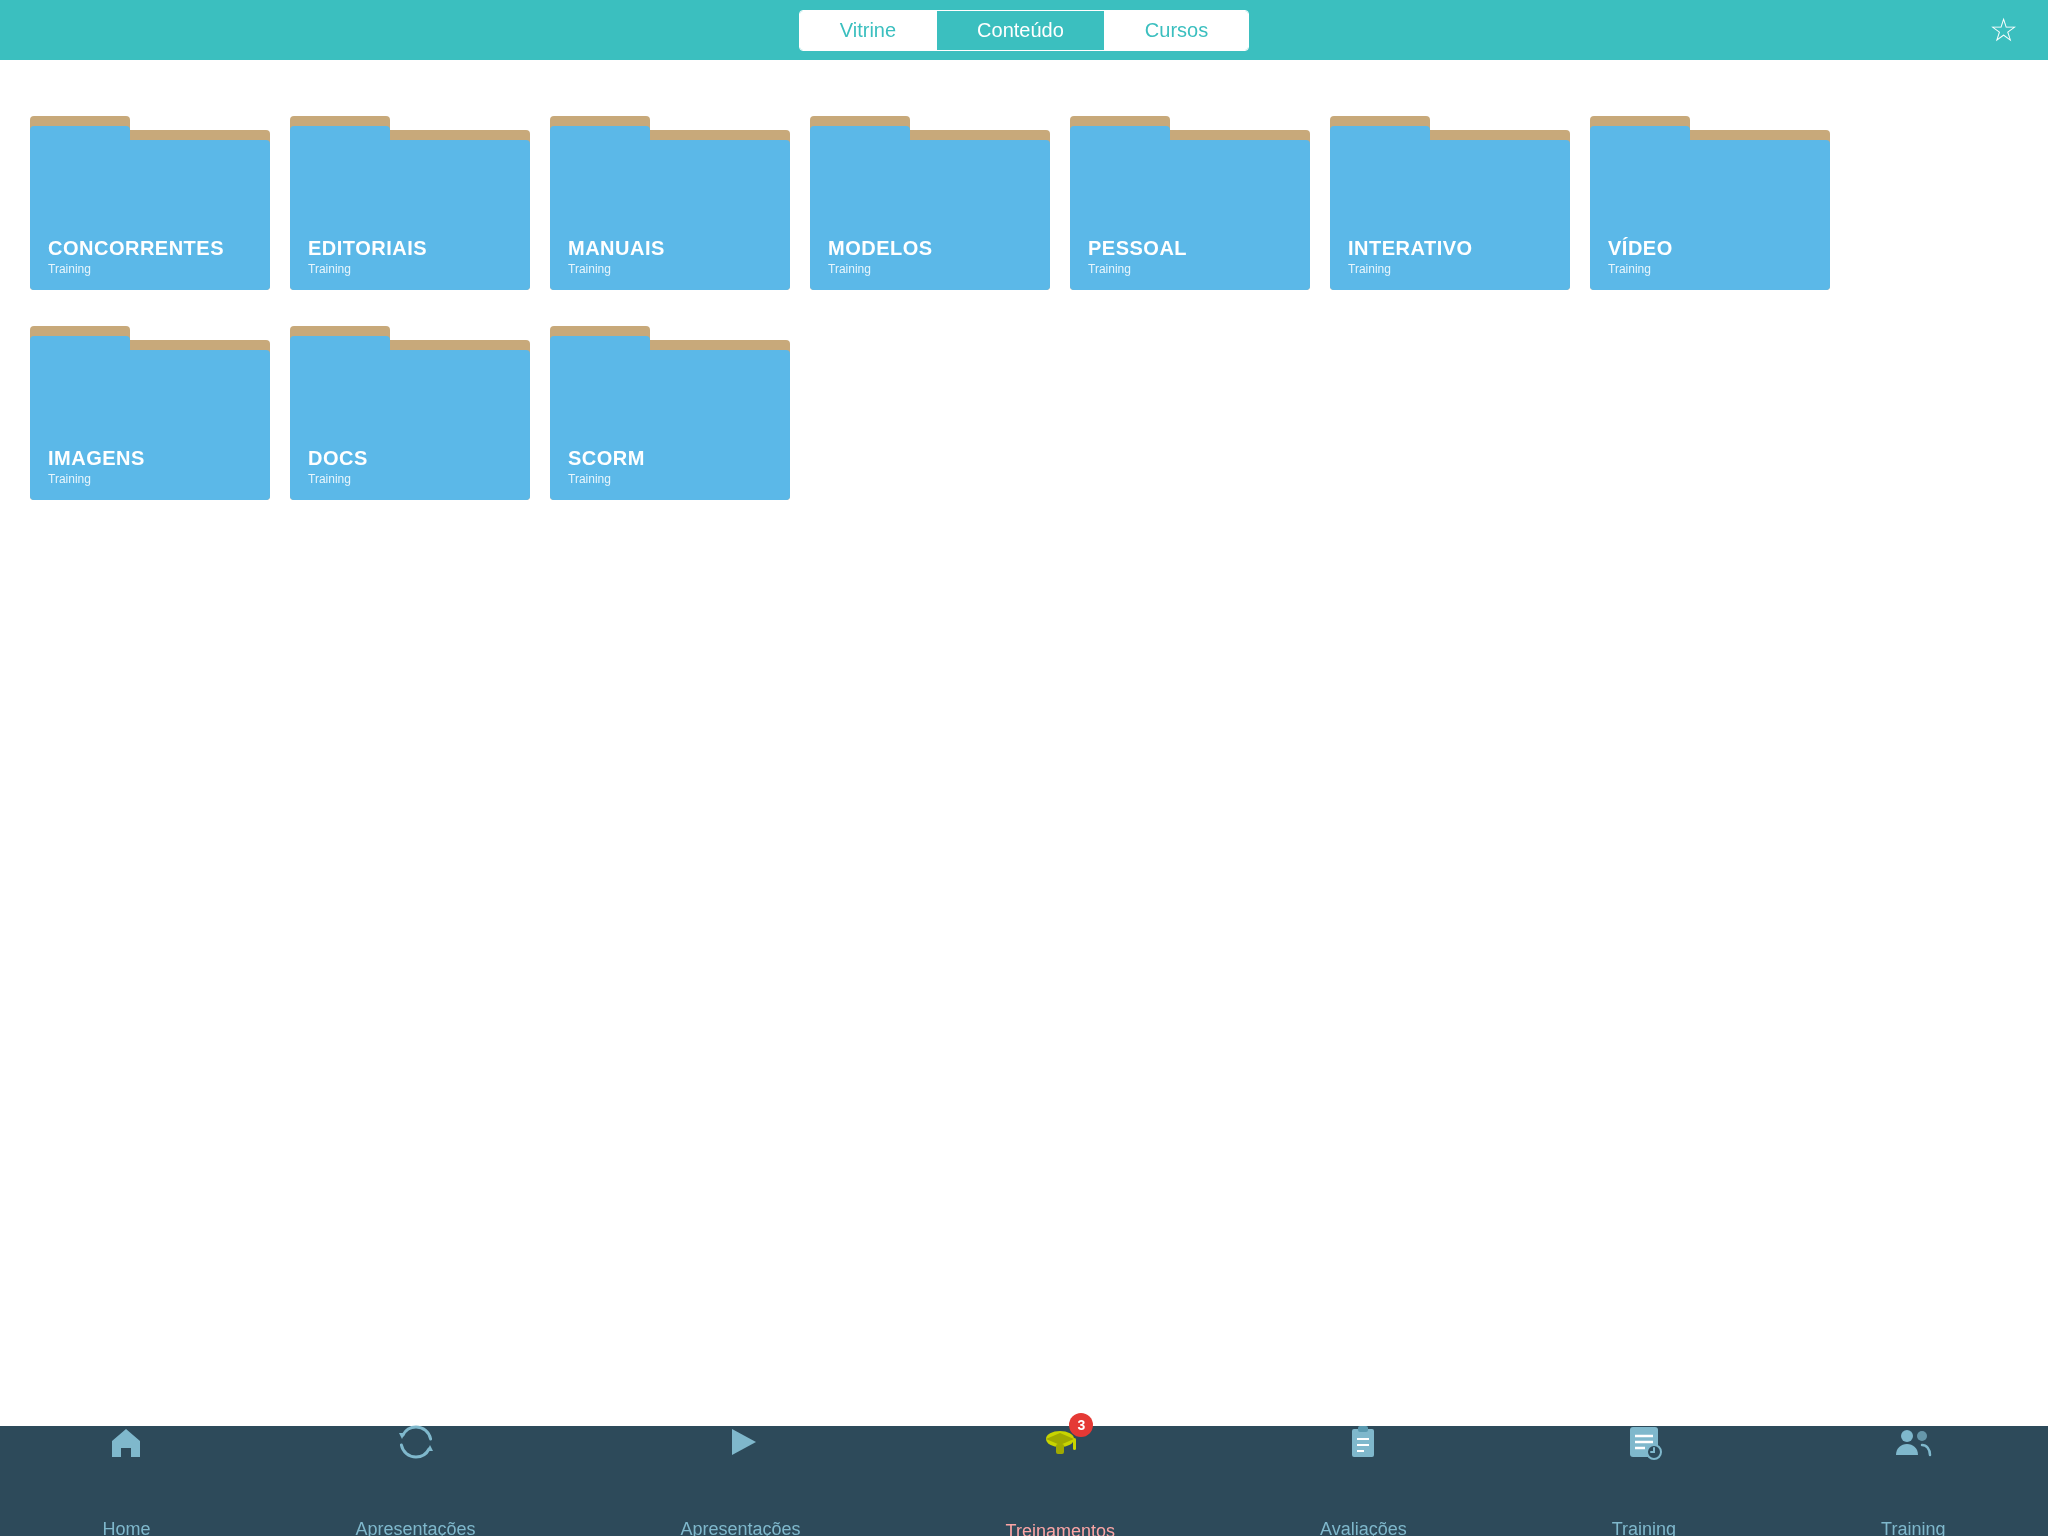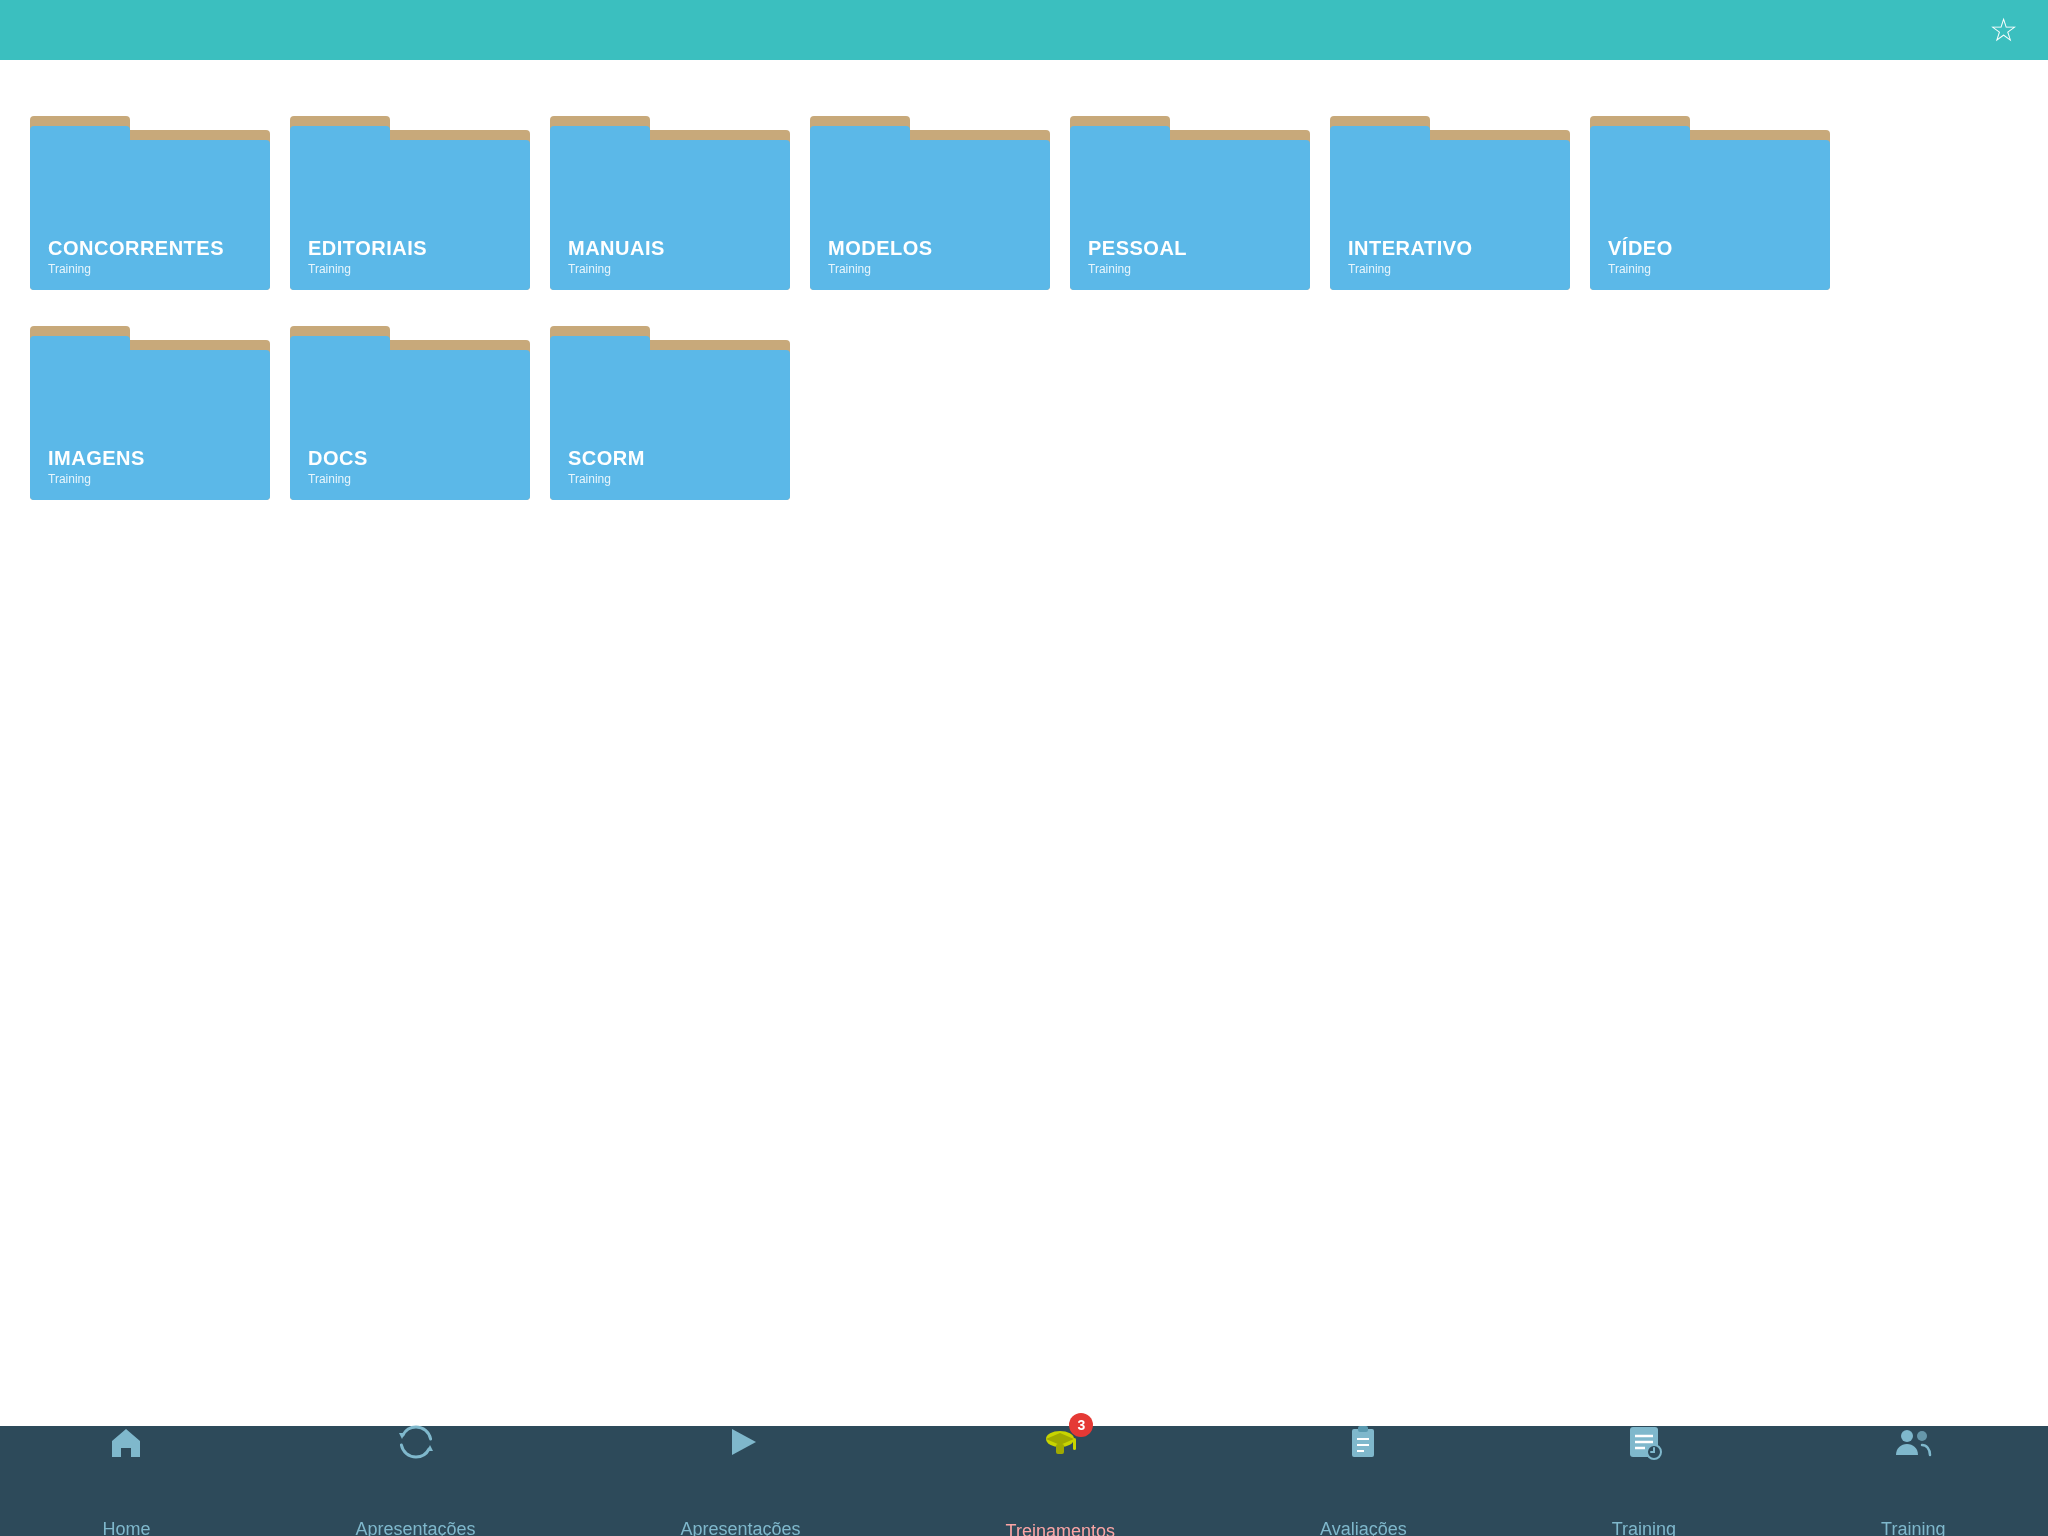--- a/index.html
+++ b/index.html
@@ -204,20 +204,25 @@
       height: 24px;
       display: flex;
       align-items: center;
       justify-content: center;
     }
   </style>
 </head>
 <body>
 
 <div class="header">
+  <div class="nav-tabs">
+    <button class="nav-tab inactive-white">Vitrine</button>
+    <button class="nav-tab active">Conteúdo</button>
+    <button class="nav-tab inactive-white">Cursos</button>
+  </div>
   <button class="star-btn">☆</button>
 </div>
 
 <div class="main-content">
   <div class="folder-grid">
 
     <div class="folder-card">
       <div class="folder-outer">
         <div class="folder-back">
           <div class="folder-back-tab"></div>

